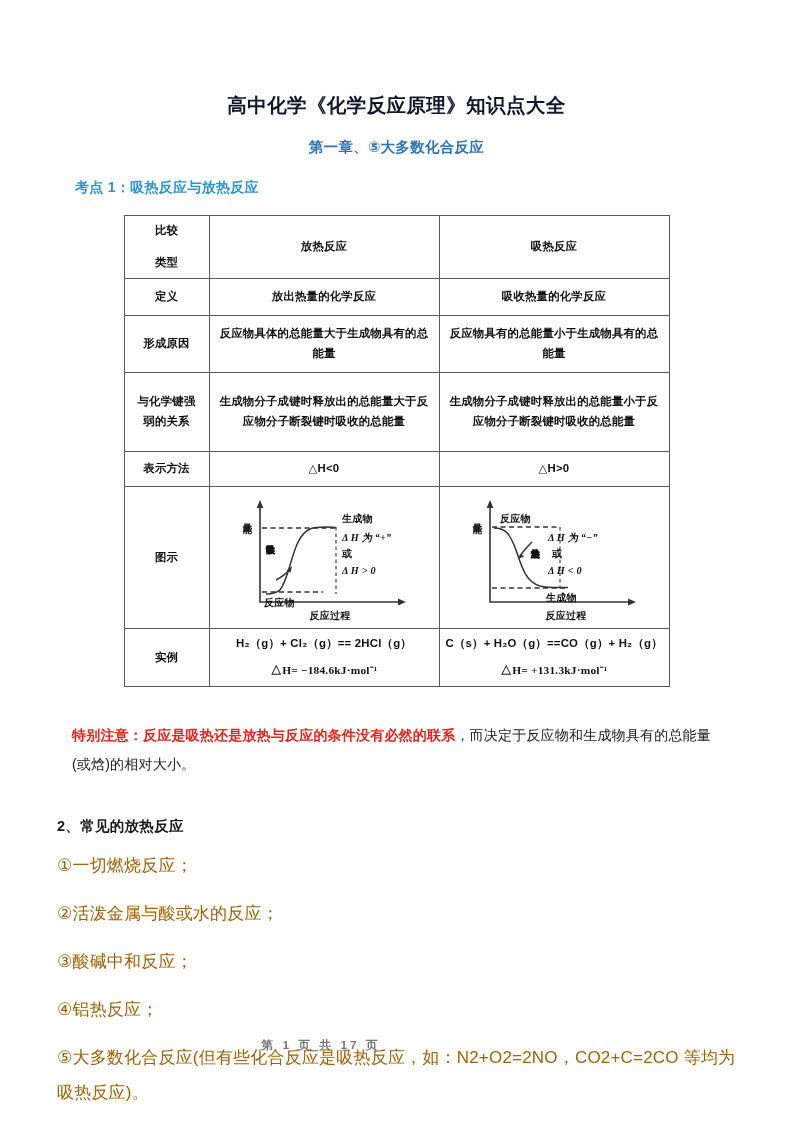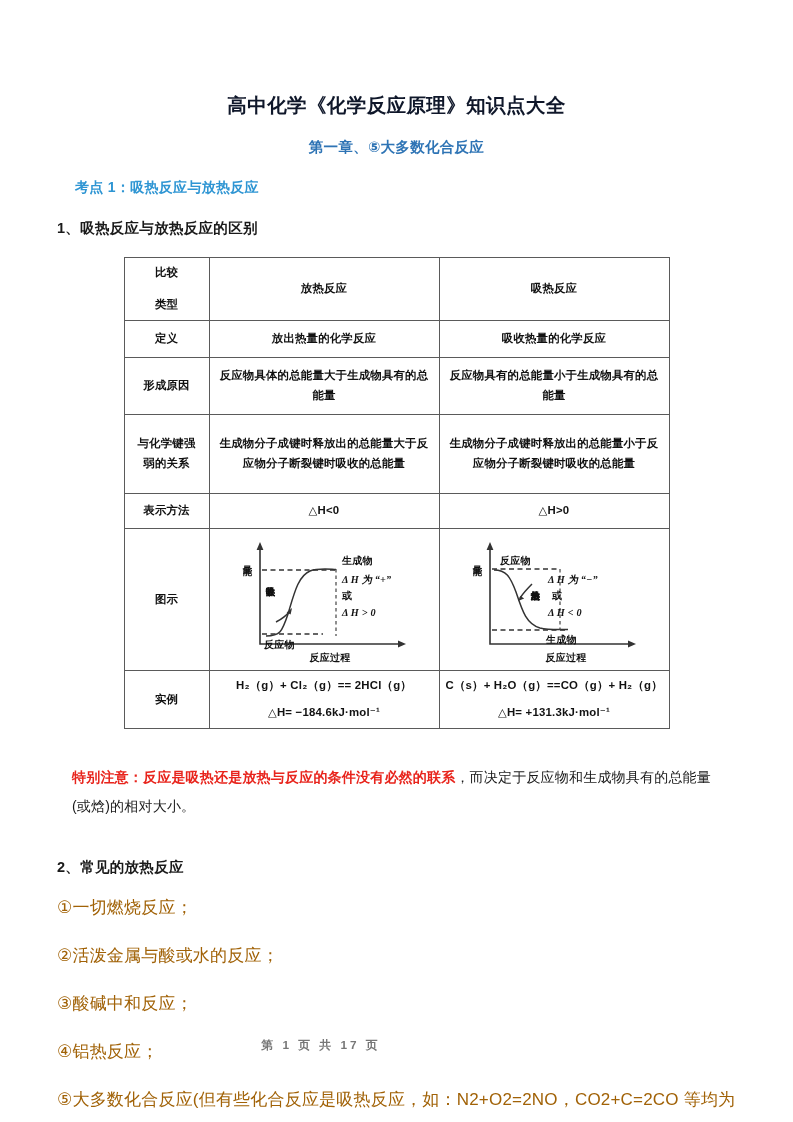--- a/index.html
+++ b/index.html
@@ -92,21 +92,21 @@
   .hdr-cell { padding: 9px 6px; }
 
   .row-def td     { height: 26px; }
   .row-cause td   { height: 46px; }
   .row-bond td    { height: 68px; }
   .row-sign td    { height: 24px; }
   .row-chart td   { height: 135px; padding: 3px; }
   .row-ex td      { height: 44px; }
 
   .eq-line { display:block; white-space: nowrap; }
-  .eq-line.second { margin-top: 7px; }
+  .eq-line.second { margin-top: 7px; font-family: Liberation Serif, serif; }
 
   
   .diagram-wrap {
     display: flex;
     justify-content: center;
     align-items: center;
   }
   svg.energy-diagram { display: block; }
   .axis { stroke: #333; stroke-width: 1.6; fill: none; }
   .curve { stroke: #333; stroke-width: 1.5; fill: none; }
@@ -155,21 +155,20 @@
 <body>
 
 <div class="page">
 
   <h1 class="doc-title">高中化学《化学反应原理》知识点大全</h1>
 
   <h2 class="doc-subtitle">第一章、⑤大多数化合反应</h2>
 
   <h3 class="kaodian">考点 1：吸热反应与放热反应</h3>
 
-  <h4 class="sec-head">1、吸热反应与放热反应的区别</h4>
 
   <table class="cmp-table">
     <colgroup>
       <col class="col-label">
         <col class="col-exo">
         <col class="col-endo">
     </colgroup>
     <tbody>
       <tr>
         <td class="hdr-cell">

